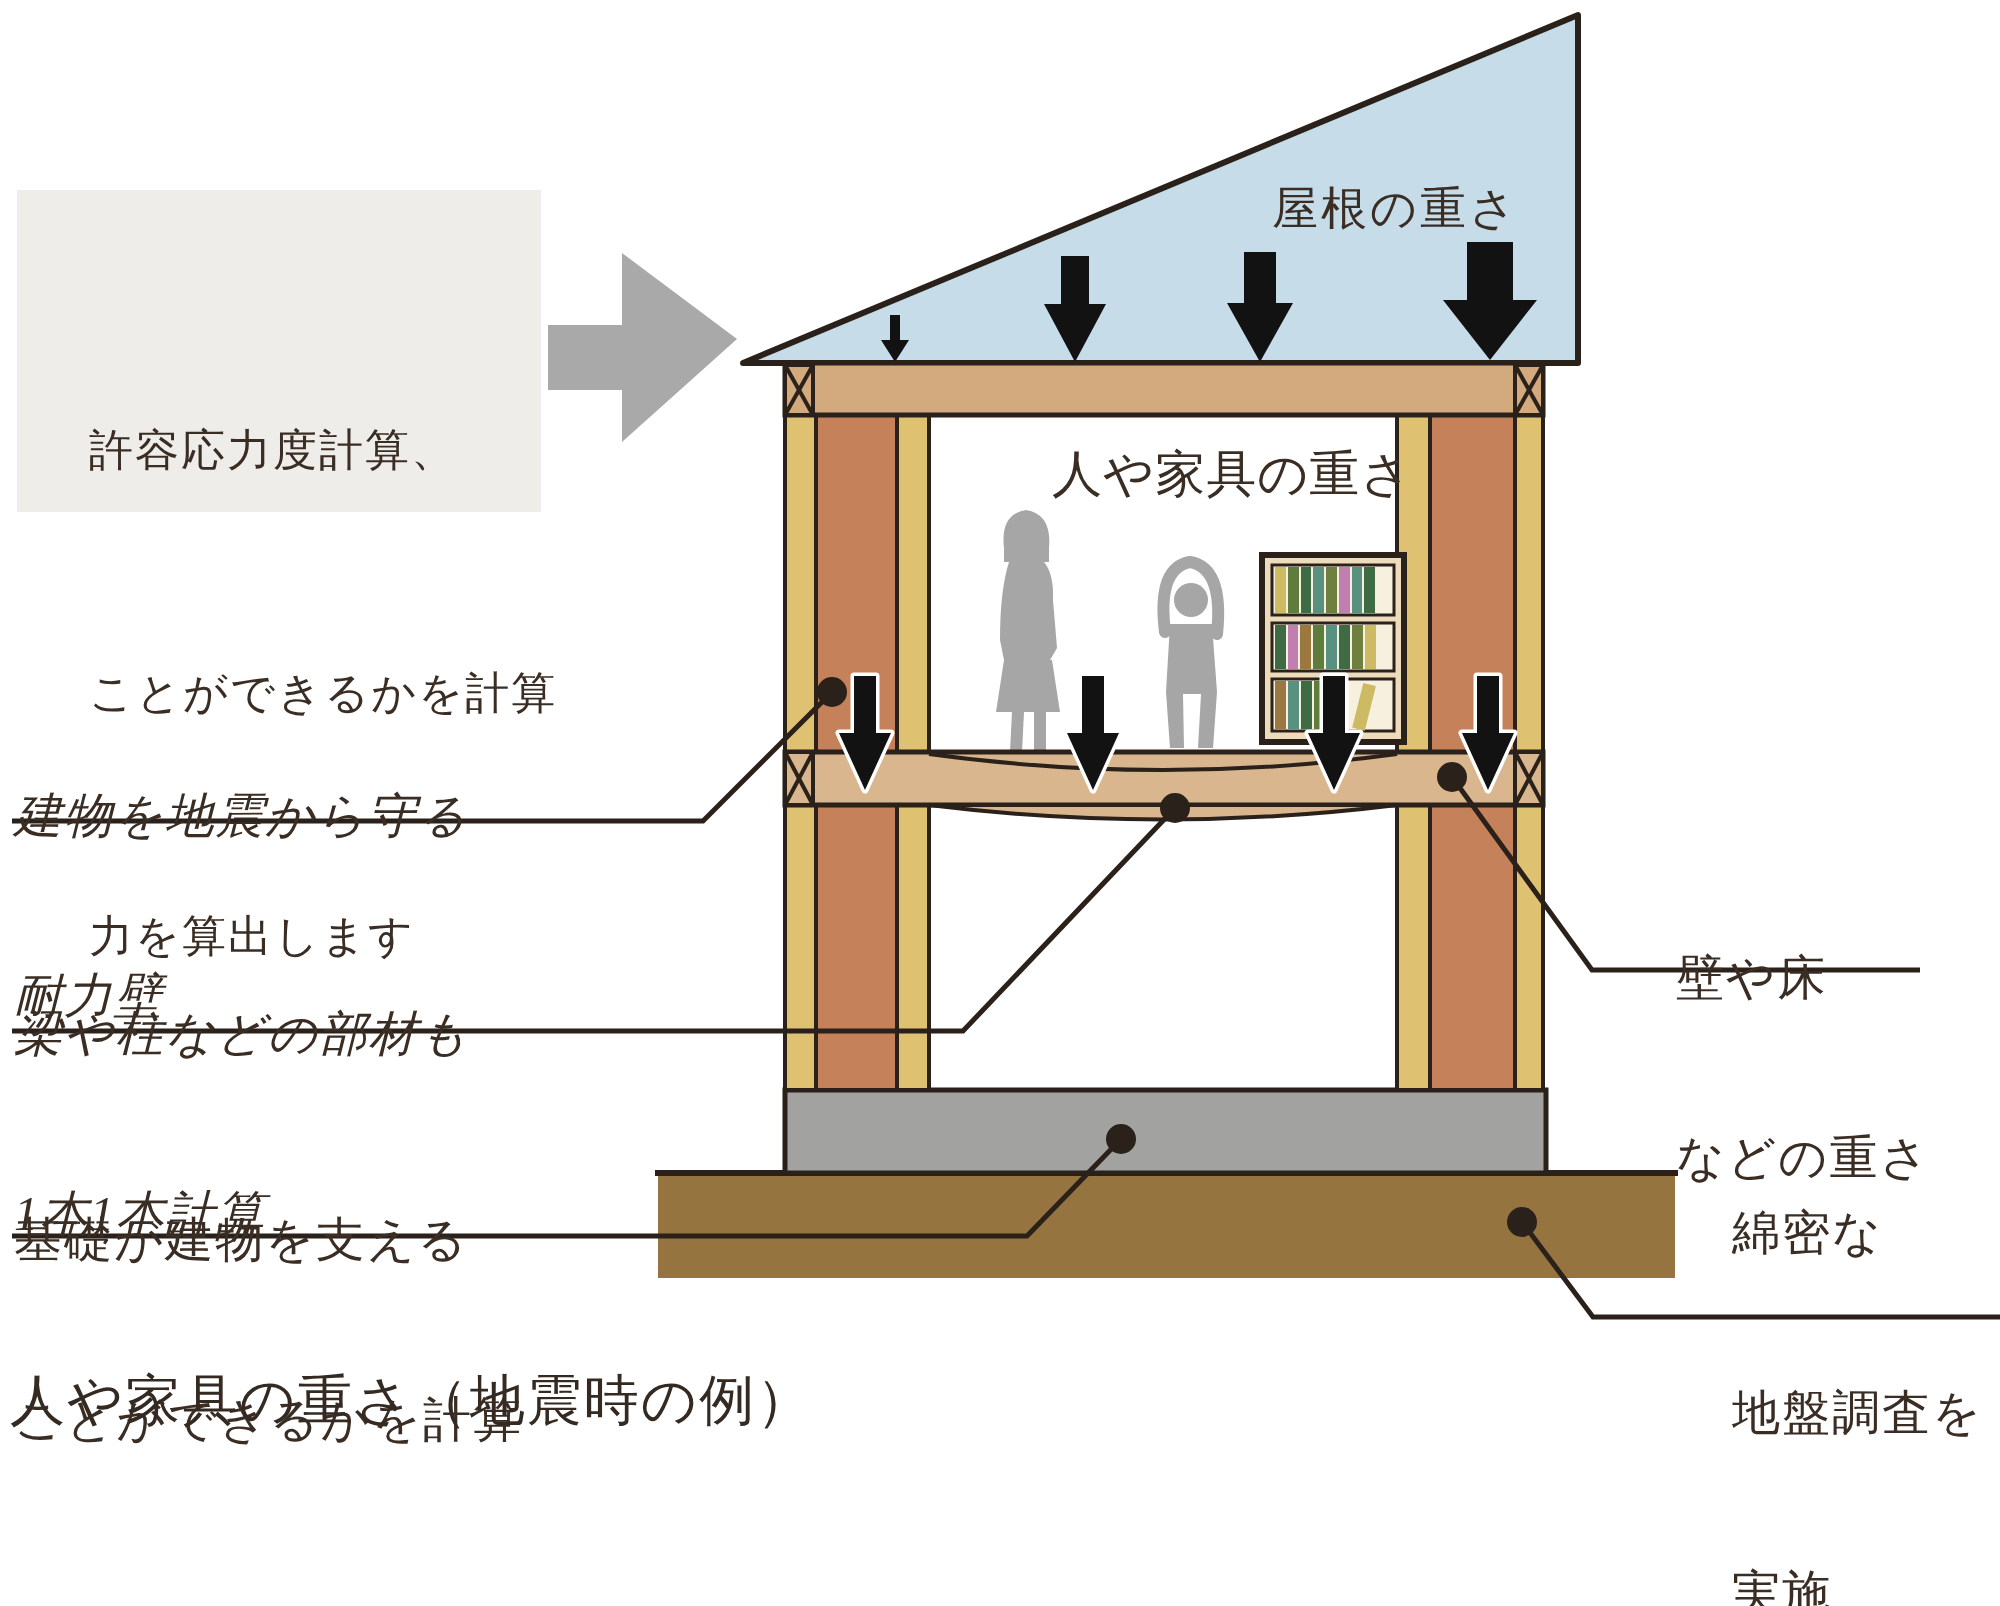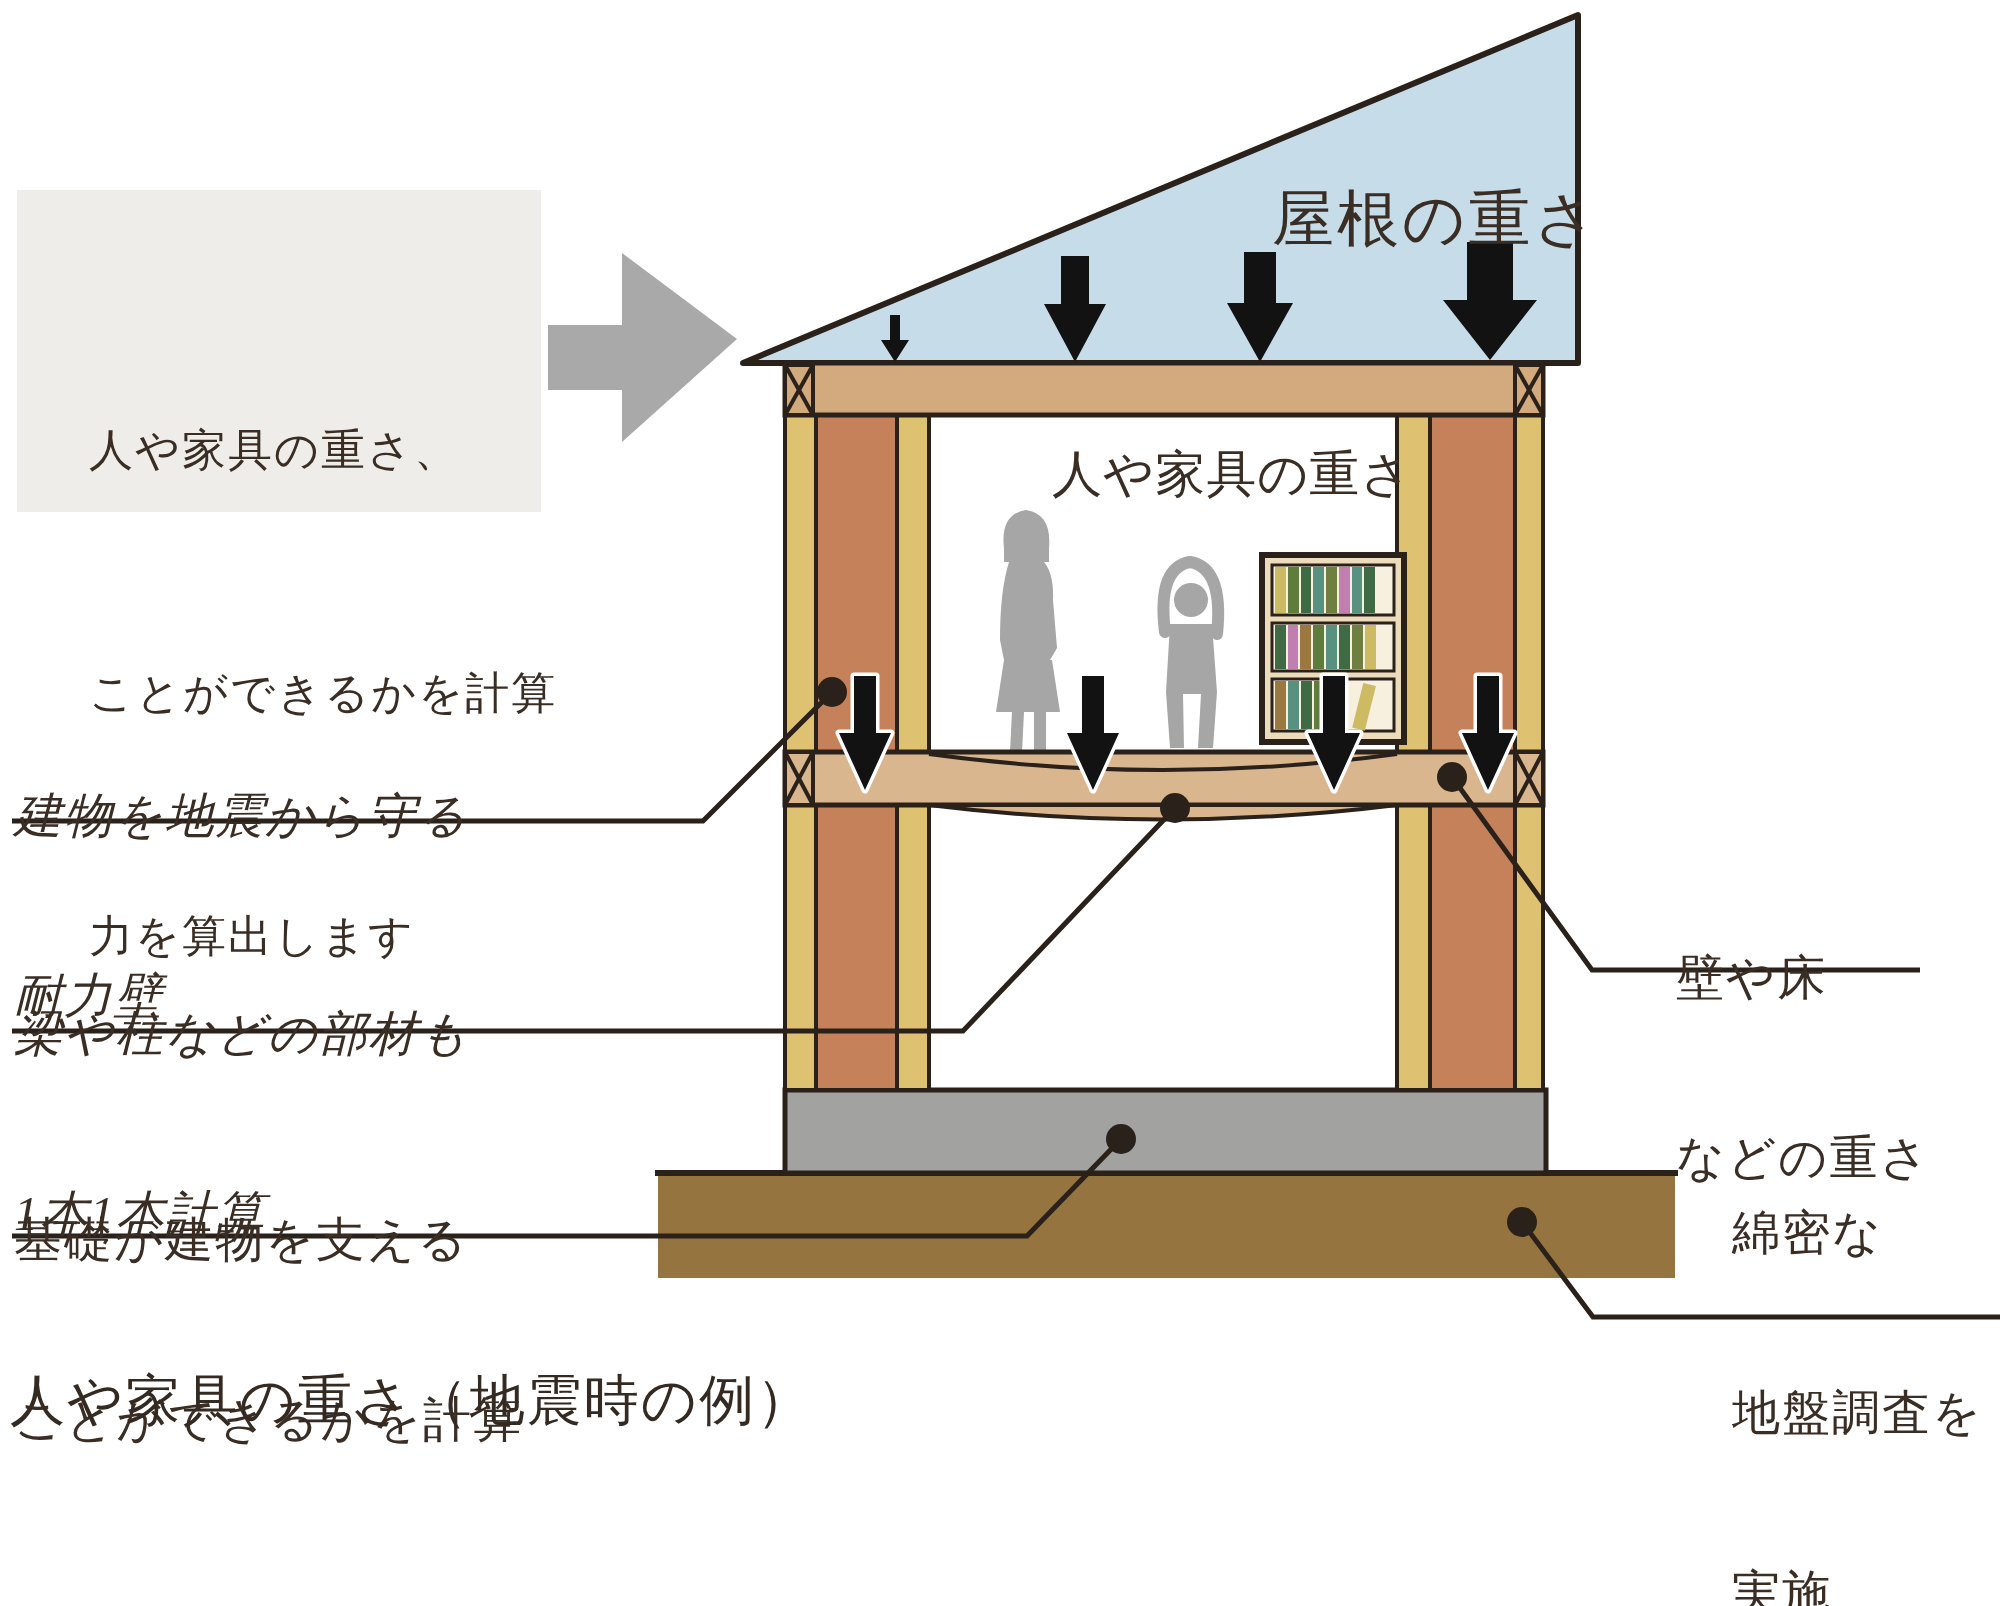--- a/index.html
+++ b/index.html
@@ -3,21 +3,21 @@
 <meta charset="utf-8">
 <style>
   html,body{margin:0;padding:0;background:#ffffff;}
   #stage{position:relative;width:2000px;height:1606px;background:#ffffff;overflow:hidden;
          font-family:"Liberation Serif","DejaVu Serif",serif;color:#3a2d24;}
   #diagram-svg{position:absolute;left:0;top:0;z-index:1;}
   .txt{position:absolute;z-index:2;white-space:pre;line-height:1.28;}
   #info-box{position:absolute;left:17px;top:190px;width:524px;height:322px;background:#efede9;z-index:0;}
   .info-line{font-size:44px;letter-spacing:2px;}
   #info-text{left:89px;top:248px;line-height:81px;}
-  #roof-label{left:1272px;top:180px;font-size:62px;letter-spacing:3px;}
+  #roof-label{left:1272px;top:180px;font-size:46px;letter-spacing:3px;}
   #interior-label{left:1004px;top:442px;font-size:50px;letter-spacing:1px;margin-left:48px;}
   .side-label{font-size:48px;letter-spacing:2px;line-height:60px;}
   #left-label-1{left:14px;top:666px;font-style:italic;}
   #left-label-2{left:14px;top:884px;font-style:italic;}
   #left-label-3{left:14px;top:1090px;}
   #right-label-1{left:1632px;top:828px;margin-left:44px;}
   #right-label-2{left:1732px;top:1083px;}
   #footer-title{left:10px;top:1366px;font-size:55px;letter-spacing:2px;color:#352a22;}
   #footer-paragraph{left:8px;top:1468px;font-size:47px;letter-spacing:3px;line-height:77px;}
 </style>
@@ -150,21 +150,21 @@
       <circle cx="1175" cy="808" r="15"></circle>
       <circle cx="1121" cy="1139" r="15"></circle>
       <circle cx="1452" cy="777" r="15"></circle>
       <circle cx="1522" cy="1222" r="15"></circle>
     </g>
 
     <polygon points="548,325 622,325 622,253 737,339 622,442 622,390 548,390" fill="#a9a9a9"></polygon>
   </svg>
 
   <div class="txt" id="info-text">
-    <div class="info-line">人や家具の重さ、</div>
+    <div class="info-line">許容応力度計算、</div>
     <div class="info-line">ことができるかを計算</div>
     <div class="info-line">力を算出します</div>
   </div>
 
   <div class="txt" id="roof-label">屋根の重さ</div>
   <div class="txt" id="interior-label">人や家具の重さ</div>
 
   <div class="txt side-label" id="left-label-1">
     <div>建物を地震から守る</div>
     <div>耐力壁</div>

